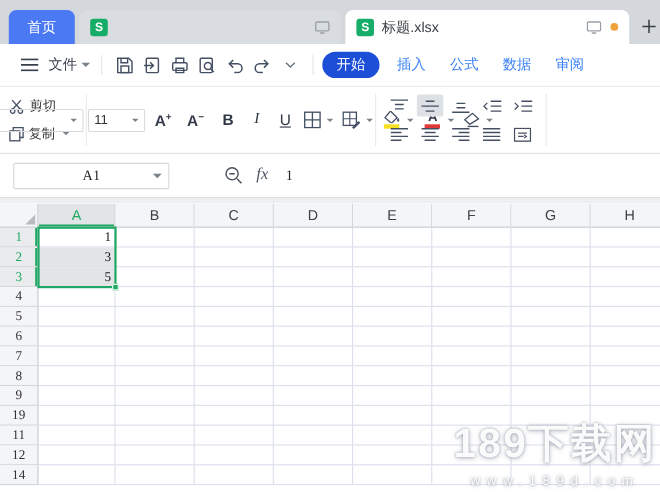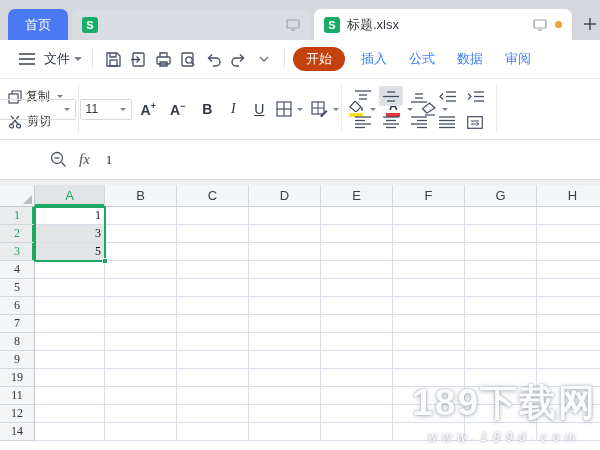--- a/index.html
+++ b/index.html
@@ -24,21 +24,21 @@
     align-items:center; justify-content:center; }
 
   
   .menubar { position:absolute; left:0; top:40px; width:600px; height:38px; background:#fff;
     display:flex; align-items:center; padding-left:14px; white-space:nowrap; overflow:hidden; }
   .mb-item { font-size:13px; color:#333b48; display:flex; align-items:center; }
   .mb-file { margin:0 2px 0 5px; }
   .vdiv { width:1px; height:18px; background:#e3e4e6; margin:0 8px; flex:none; }
   .qbtn { width:25px; height:25px; display:flex; align-items:center; justify-content:center; flex:none; }
   .ribbon-tab { font-size:13px; color:#3b82f6; padding:0 11px; }
-  .ribbon-tab.active { background:#c2410c; color:#fff; border-radius:12px; padding:3px 13px; margin-right:5px; }
+  .ribbon-tab.active { background:#1d4ed8; color:#fff; border-radius:12px; padding:3px 13px; margin-right:5px; }
   .caret { width:0; height:0; border-left:4px solid transparent; border-right:4px solid transparent;
     border-top:4px solid #7a828c; display:inline-block; margin-left:4px; }
   .caret.sm { border-left-width:3px; border-right-width:3px; border-top-width:3px; margin-left:3px; }
 
   
   .toolbar { position:absolute; left:0; top:78px; width:600px; height:62px; background:#fff;
     border-top:1px solid #ededee; border-bottom:1px solid #e2e3e5; display:flex; align-items:stretch;
     overflow:hidden; padding:4px 0 4px 8px; }
   .tsec { display:flex; align-items:center; flex:none; }
   .tdiv { width:1px; background:#e8e9eb; margin:2px 6px; flex:none; }
@@ -104,21 +104,21 @@
   .sel-rect { position:absolute; left:34px; top:21px; width:72px; height:56px;
     border:2px solid #1ca863; pointer-events:none; }
   .sel-handle { position:absolute; right:-4px; bottom:-4px; width:6px; height:6px;
     background:#1ca863; border:1px solid #fff; }
 
   
   .watermark { position:absolute; right:3px; top:193px; text-align:center; pointer-events:none; }
   .wm-title { font-size:37px; font-weight:bold; letter-spacing:2px; color:rgba(255,255,255,0.95);
     text-shadow:0 0 2px rgba(148,155,168,0.9), 0 1px 5px rgba(148,155,168,0.7); white-space:nowrap; }
   .wm-url { font-size:12px; letter-spacing:6px; color:rgba(255,255,255,0.95); margin-top:2px;
-    text-shadow:0 0 2px rgba(148,155,168,0.9), 0 1px 4px rgba(148,155,168,0.7); white-space:nowrap;font-style:italic; }
+    text-shadow:0 0 2px rgba(148,155,168,0.9), 0 1px 4px rgba(148,155,168,0.7); white-space:nowrap; }
 
   svg.ic { display:block; }
 </style>
 </head>
 <body>
 
 <div class="screen">
 
   <div class="tabbar">
     <div class="tab-home">
@@ -215,35 +215,35 @@
     <span class="ribbon-tab">数据</span>
     <span class="ribbon-tab">审阅</span>
 
   </div>
 
   <div class="toolbar">
 
     <div class="tsec">
       <div class="cutcopy">
         <div class="smallbtn">
-          <svg class="ic" width="14" height="14" viewBox="0 0 14 14">
-              <rect x="1" y="4" width="9" height="9" fill="none" stroke="#454f63" stroke-width="1.2"></rect>
-              <path d="M4 4 V1 h9 v9 h-3" fill="none" stroke="#454f63" stroke-width="1.2"></path>
-            </svg>
-          <span>复制</span>
-          <span class="caret sm"></span>
-        </div>
-        <div class="smallbtn">
           <svg class="ic" width="15" height="14" viewBox="0 0 15 14">
               <line x1="3" y1="1" x2="11" y2="10" stroke="#454f63" stroke-width="1.2"></line>
               <line x1="11" y1="1" x2="3" y2="10" stroke="#454f63" stroke-width="1.2"></line>
               <circle cx="3.5" cy="11" r="2" fill="none" stroke="#454f63" stroke-width="1.2"></circle>
               <circle cx="10.5" cy="11" r="2" fill="none" stroke="#454f63" stroke-width="1.2"></circle>
             </svg>
           <span>剪切</span>
+        </div>
+        <div class="smallbtn">
+          <svg class="ic" width="14" height="14" viewBox="0 0 14 14">
+              <rect x="1" y="4" width="9" height="9" fill="none" stroke="#454f63" stroke-width="1.2"></rect>
+              <path d="M4 4 V1 h9 v9 h-3" fill="none" stroke="#454f63" stroke-width="1.2"></path>
+            </svg>
+          <span>复制</span>
+          <span class="caret sm"></span>
         </div>
       </div>
     </div>
 
     <div class="tdiv"></div>
 
     <div class="tsec fontsec">
       <div class="frow">
         <div class="combo fontname">
           <span>宋体</span>
@@ -386,20 +386,24 @@
             </svg>
         </span>
       </div>
     </div>
 
     <div class="tdiv"></div>
 
   </div>
 
   <div class="formulabar">
+    <div class="namebox">
+      <span>A1</span>
+      <span class="caret"></span>
+    </div>
     <div class="fxicons">
       <svg class="ic" width="17" height="17" viewBox="0 0 17 17">
           <circle cx="7" cy="7" r="5.5" fill="none" stroke="#4a5260" stroke-width="1.3"></circle>
           <line x1="4.5" y1="7" x2="9.5" y2="7" stroke="#4a5260" stroke-width="1.3"></line>
           <line x1="11.5" y1="11.5" x2="15.5" y2="15.5" stroke="#4a5260" stroke-width="1.3"></line>
         </svg>
       <span class="fx">fx</span>
     </div>
     <div class="formula-input">1</div>
   </div>

